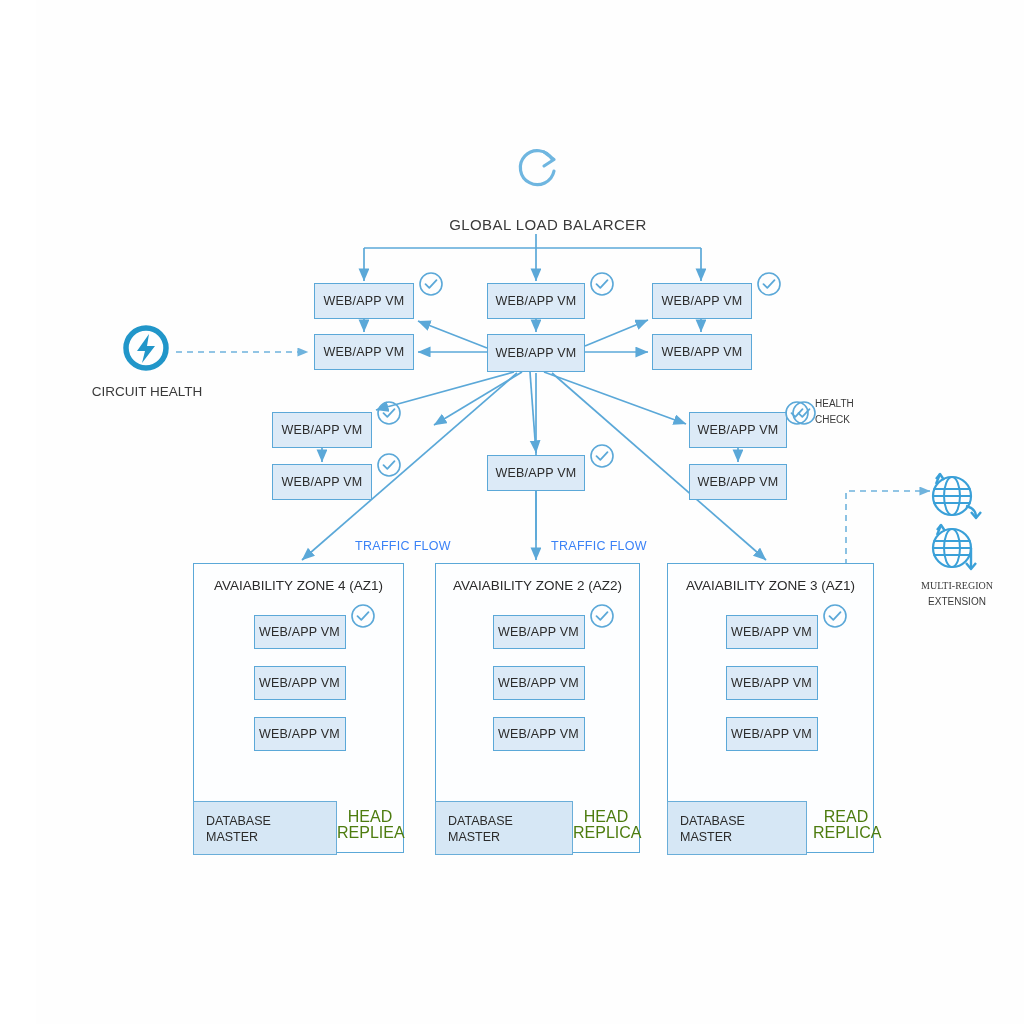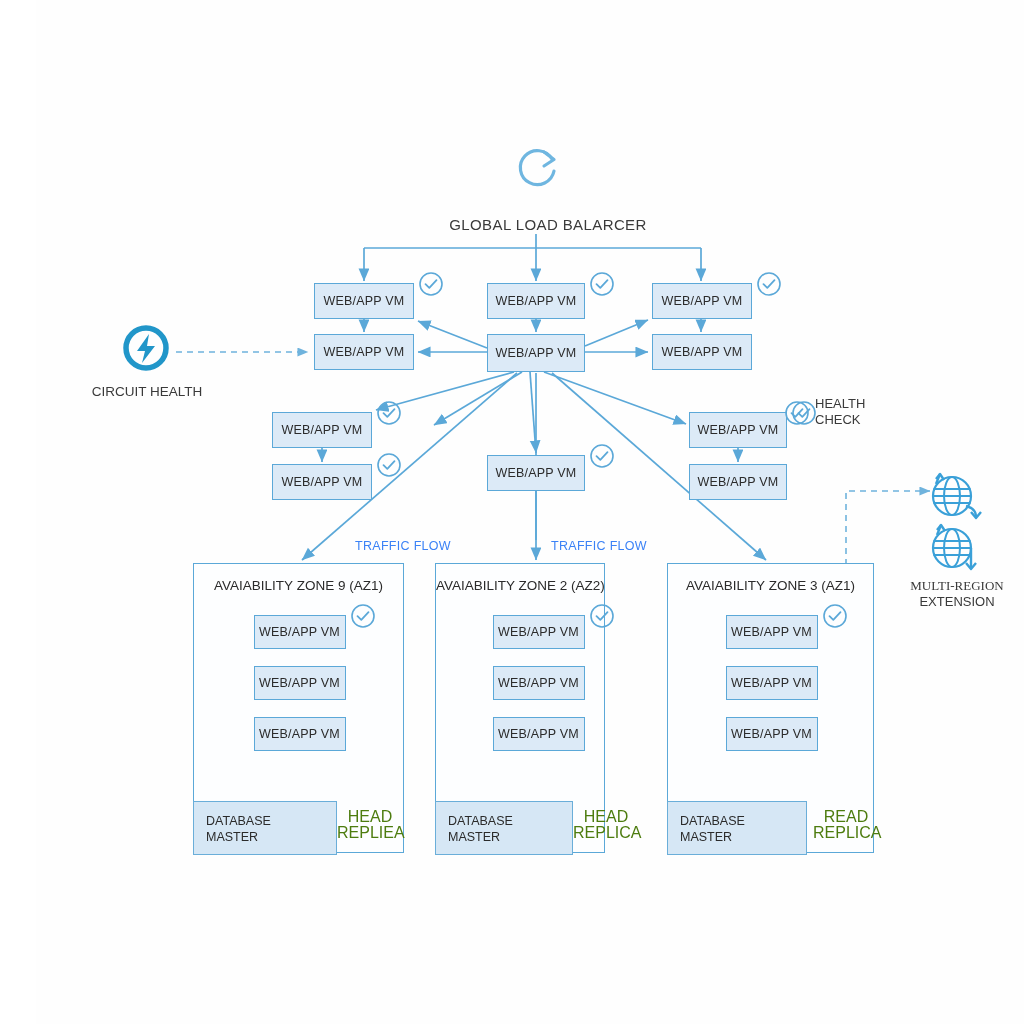--- a/index.html
+++ b/index.html
@@ -24,21 +24,21 @@
   .db{
     position:absolute;box-sizing:border-box;
     background:#d6e7f5;border:1.4px solid #6aaed9;
     font-size:12.5px;color:#2b2b2b;line-height:16px;
     padding:11px 0 0 12px;
   }
   .replica{
     position:absolute;text-align:center;font-size:16px;color:#4d7c0f;line-height:16px;
   }
   .caption{position:absolute;font-size:13.5px;color:#3a3a3a;white-space:nowrap;text-align:center;}
-  .caption.small{font-size:13px;line-height:16px;white-space:normal;}
+  .caption.small{font-size:10px;line-height:16px;white-space:normal;}
   .flow-label{position:absolute;font-size:12.5px;color:#3b82f6;letter-spacing:.3px;white-space:nowrap;}
   .title{position:absolute;font-size:15px;color:#3a3a3a;letter-spacing:.4px;white-space:nowrap;}
   .icon{position:absolute;}
   .check{position:absolute;width:26px;height:26px;}
 </style>
 </head>
 <body>
 
 <div id="stage">
 
@@ -214,21 +214,21 @@
       <div class="vm" style="left: 653px; top: 464px; width: 98px; height: 36px;">
         <span>WEB/APP VM</span>
       </div>
       <div class="check" style="left: 748px; top: 400px;"><svg width="26" height="26" viewBox="0 0 26 26">
           <circle cx="13" cy="13" r="11" fill="none" stroke="#5ba8d8" stroke-width="1.6"></circle>
           <path d="M7.5,13.2 L11.3,16.8 L18.5,9.2" fill="none" stroke="#5ba8d8" stroke-width="1.8" stroke-linecap="round" stroke-linejoin="round"></path>
         </svg></div>
     </div>
   <div id="zones">
       <div class="zone" style="left: 157px; top: 563px; width: 211px; height: 290px;">
-        <div class="zone-title">AVAIABILITY ZONE 9 (AZ1)</div>
+        <div class="zone-title">AVAIABILITY ZONE 4 (AZ1)</div>
         <div class="vm" style="left: 59.5px; top: 51px; width: 92px; height: 34px;">
           <span>WEB/APP VM</span>
         </div>
         <div class="check" style="left: 155.5px; top: 39px;"><svg width="26" height="26" viewBox="0 0 26 26">
             <circle cx="13" cy="13" r="11" fill="none" stroke="#5ba8d8" stroke-width="1.6"></circle>
             <path d="M7.5,13.2 L11.3,16.8 L18.5,9.2" fill="none" stroke="#5ba8d8" stroke-width="1.8" stroke-linecap="round" stroke-linejoin="round"></path>
           </svg></div>
         <div class="vm" style="left: 59.5px; top: 102px; width: 92px; height: 34px;">
           <span>WEB/APP VM</span>
         </div>
@@ -237,21 +237,21 @@
         </div>
         <div class="db" style="left: -1px; top: 237px; width: 144px; height: 54px;">
           <div>DATABASE</div>
           <div>MASTER</div>
         </div>
         <div class="replica" style="left: 143px; top: 245px; width: 66px;">
           <div>HEAD</div>
           <div>REPLIEA</div>
         </div>
       </div>
-      <div class="zone" style="left: 399px; top: 563px; width: 170px; height: 290px;">
+      <div class="zone" style="left: 399px; top: 563px; width: 205px; height: 290px;">
         <div class="zone-title">AVAIABILITY ZONE 2 (AZ2)</div>
         <div class="vm" style="left: 56.5px; top: 51px; width: 92px; height: 34px;">
           <span>WEB/APP VM</span>
         </div>
         <div class="check" style="left: 152.5px; top: 39px;"><svg width="26" height="26" viewBox="0 0 26 26">
             <circle cx="13" cy="13" r="11" fill="none" stroke="#5ba8d8" stroke-width="1.6"></circle>
             <path d="M7.5,13.2 L11.3,16.8 L18.5,9.2" fill="none" stroke="#5ba8d8" stroke-width="1.8" stroke-linecap="round" stroke-linejoin="round"></path>
           </svg></div>
         <div class="vm" style="left: 56.5px; top: 102px; width: 92px; height: 34px;">
           <span>WEB/APP VM</span>

